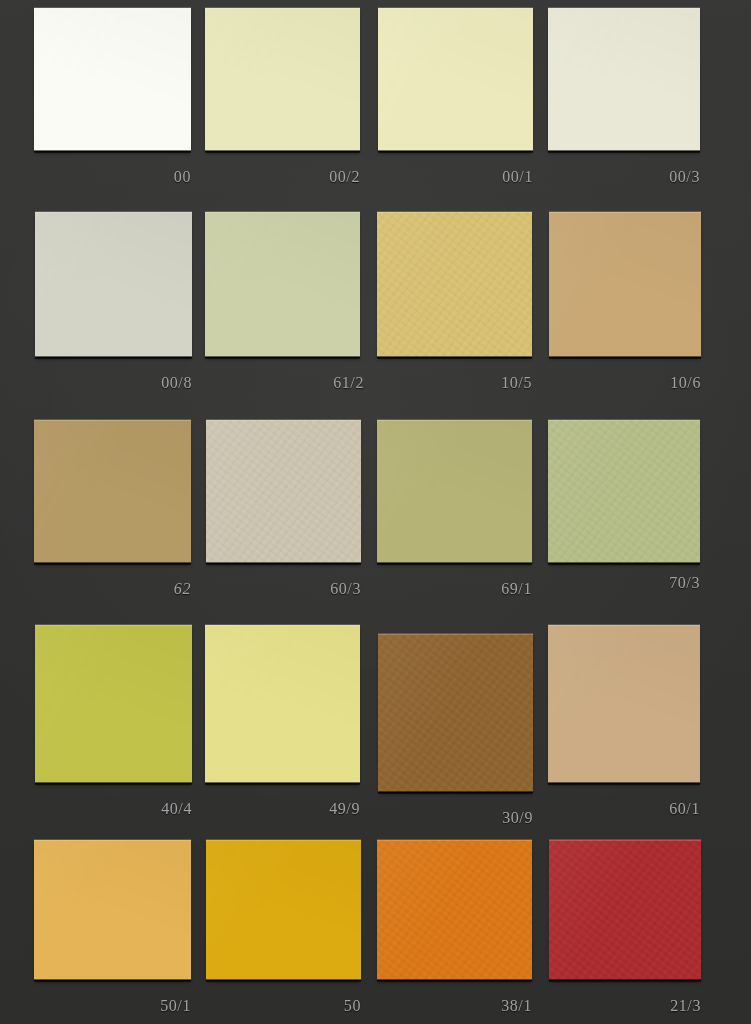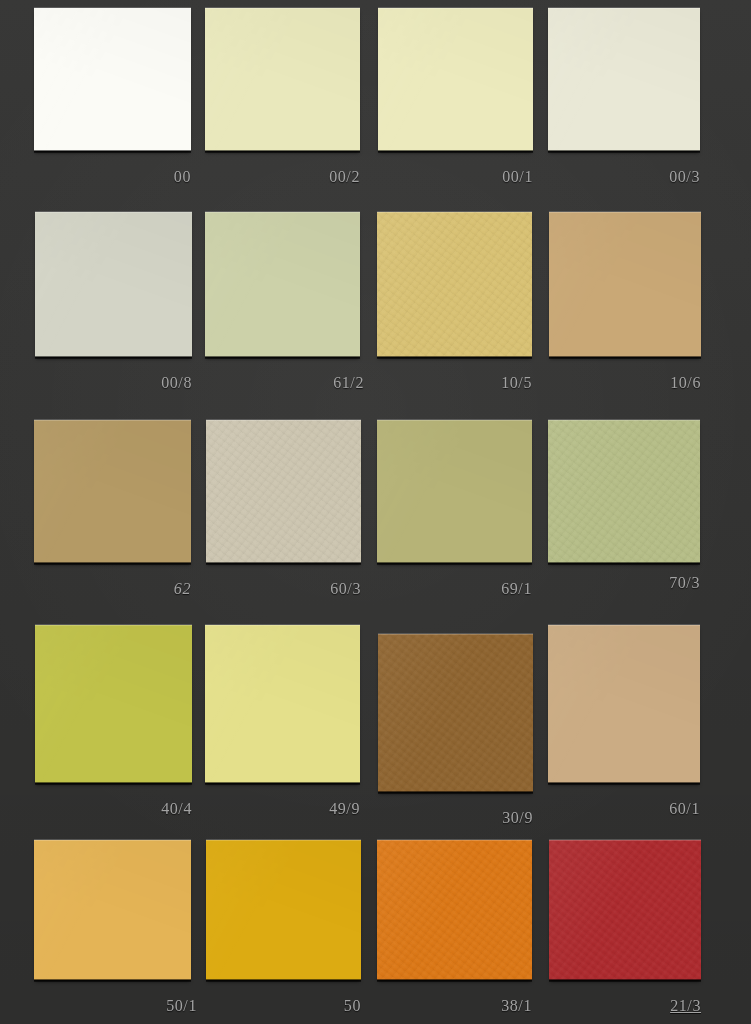--- a/index.html
+++ b/index.html
@@ -224,21 +224,21 @@
           <div class="chip-edge-bottom"></div>
         </div>
         <div class="swatch-label" style="top: 175px; left: 0px; width: 152px;">60/1</div>
       </div>
       <div class="swatch-cell" style="left: 34px; top: 840px; width: 157px; height: 297px;">
         <div class="swatch-chip" style="width: 157px; height: 140px;">
           <div class="chip-face" style="background-color: rgb(228, 180, 86);"></div>
           <div class="chip-edge-top"></div>
           <div class="chip-edge-bottom"></div>
         </div>
-        <div class="swatch-label" style="top: 157px; left: 6px; width: 157px;">50/1</div>
+        <div class="swatch-label" style="top: 157px; left: 0px; width: 157px;">50/1</div>
       </div>
       <div class="swatch-cell" style="left: 206px; top: 840px; width: 155px; height: 297px;">
         <div class="swatch-chip" style="width: 155px; height: 140px;">
           <div class="chip-face" style="background-color: rgb(220, 171, 18);"></div>
           <div class="chip-edge-top"></div>
           <div class="chip-edge-bottom"></div>
         </div>
         <div class="swatch-label" style="top: 157px; left: 0px; width: 155px;">50</div>
       </div>
       <div class="swatch-cell" style="left: 377px; top: 840px; width: 155px; height: 297px;">
@@ -248,16 +248,16 @@
           <div class="chip-edge-bottom"></div>
         </div>
         <div class="swatch-label" style="top: 157px; left: 0px; width: 155px;">38/1</div>
       </div>
       <div class="swatch-cell" style="left: 549px; top: 840px; width: 152px; height: 297px;">
         <div class="swatch-chip" style="width: 152px; height: 140px;">
           <div class="chip-face textured" style="background-color: rgb(172, 42, 46);"></div>
           <div class="chip-edge-top"></div>
           <div class="chip-edge-bottom"></div>
         </div>
-        <div class="swatch-label" style="top: 157px; left: 0px; width: 152px; text-decoration: underline;">21/3</div>
+        <div class="swatch-label" style="top: 157px; left: 0px; width: 152px;">21/3</div>
       </div>
     </div>
 </div>
 
 </body></html>

